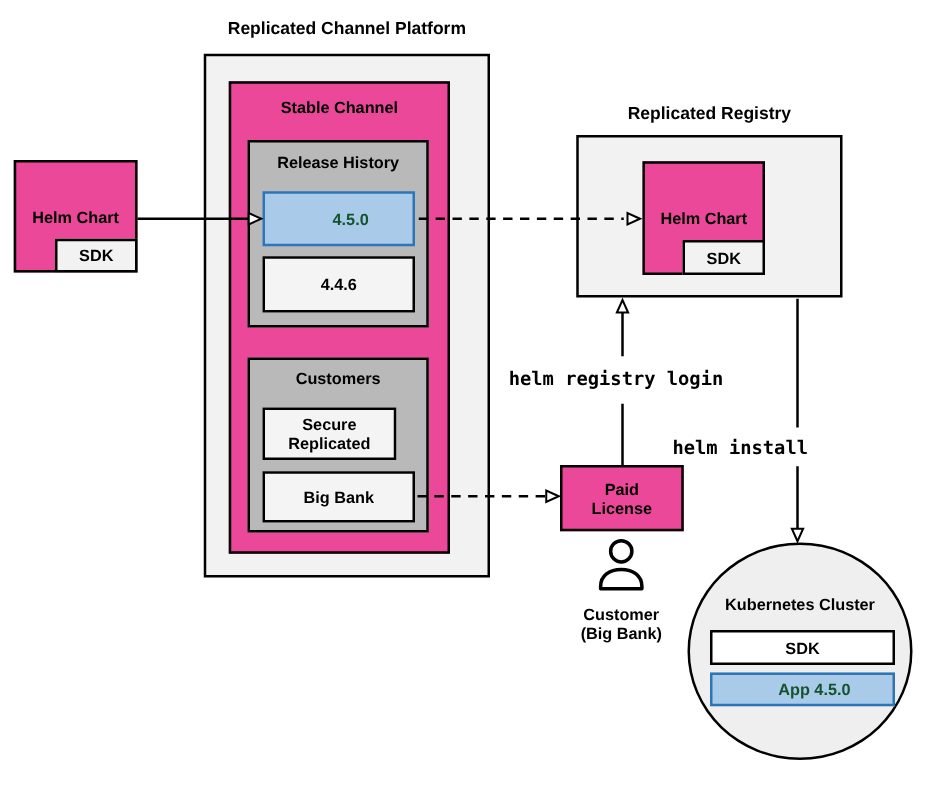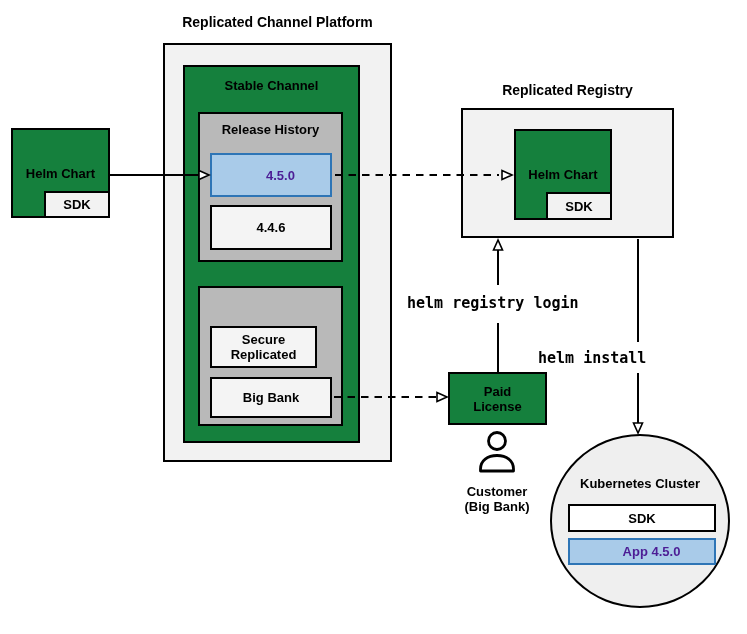--- a/index.html
+++ b/index.html
@@ -2,28 +2,28 @@
 <html><head>
 <meta charset="utf-8">
 <style>
   html,body{margin:0;padding:0;background:#ffffff;}
   .canvas{
     position:relative;width:747px;height:634px;background:#ffffff;overflow:hidden;
     font-family:"Liberation Sans",sans-serif;
   }
   .box{position:absolute;box-sizing:border-box;border:2px solid #000000;}
   .fill-light{background:#f2f2f2;}
-  .fill-mid{background:#15803d;}
+  .fill-mid{background:#ec4899;}
   .fill-dark{background:#b9b9b9;}
   .fill-item{background:#f4f4f4;}
   .fill-white{background:#ffffff;}
   .blue{background:#a9cbe9;border:2.5px solid #2e75b6;color:#1f5c9d;}
   .cc{display:flex;flex-direction:column;align-items:center;justify-content:center;
       font-weight:bold;font-size:13px;line-height:15px;text-align:center;color:#000;}
-  .blue.cc{color:#4c1d95;padding-left:19px;}
+  .blue.cc{color:#14532d;padding-left:19px;}
   .lblc{position:absolute;font-weight:bold;font-size:13px;line-height:15px;
         text-align:center;color:#000;}
   .title{position:absolute;font-weight:bold;font-size:14px;line-height:16px;
          text-align:center;color:#000;}
   .mono{position:absolute;font-family:"DejaVu Sans Mono",monospace;font-weight:bold;
         font-size:15px;line-height:17px;text-align:left;color:#000;}
   .circle{position:absolute;box-sizing:border-box;border:2px solid #000;
           border-radius:50%;background:#efefef;}
   .arrows{position:absolute;left:0;top:0;width:747px;height:634px;
           pointer-events:none;z-index:5;}
@@ -40,20 +40,21 @@
   <div class="box fill-mid" style="left:183px;top:65px;width:177px;height:378px"></div>
   <div class="lblc" style="left:183px;top:78px;width:177px">Stable Channel</div>
 
   <div class="box fill-dark" style="left:198px;top:112px;width:145px;height:150px"></div>
   <div class="lblc" style="left:198px;top:122px;width:145px">Release History</div>
 
   <div class="box blue cc" style="left:210px;top:153px;width:122px;height:44px">4.5.0</div>
   <div class="box fill-item cc" style="left:210px;top:205px;width:122px;height:45px">4.4.6</div>
 
   <div class="box fill-dark" style="left:198px;top:286px;width:145px;height:140px"></div>
+  <div class="lblc" style="left:198px;top:295px;width:145px">Customers</div>
 
   <div class="box fill-item cc lines" style="left:210px;top:326px;width:107px;height:42px">
     <span>Secure</span>
     <span>Replicated</span>
   </div>
   <div class="box fill-item cc" style="left:210px;top:377px;width:122px;height:41px">Big Bank</div>
 
   <div class="box fill-mid" style="left:11px;top:128px;width:99px;height:90px"></div>
   <div class="lblc" style="left:11px;top:166px;width:99px">Helm Chart</div>
   <div class="box fill-light cc" style="left:44px;top:191px;width:66px;height:27px">SDK</div>

